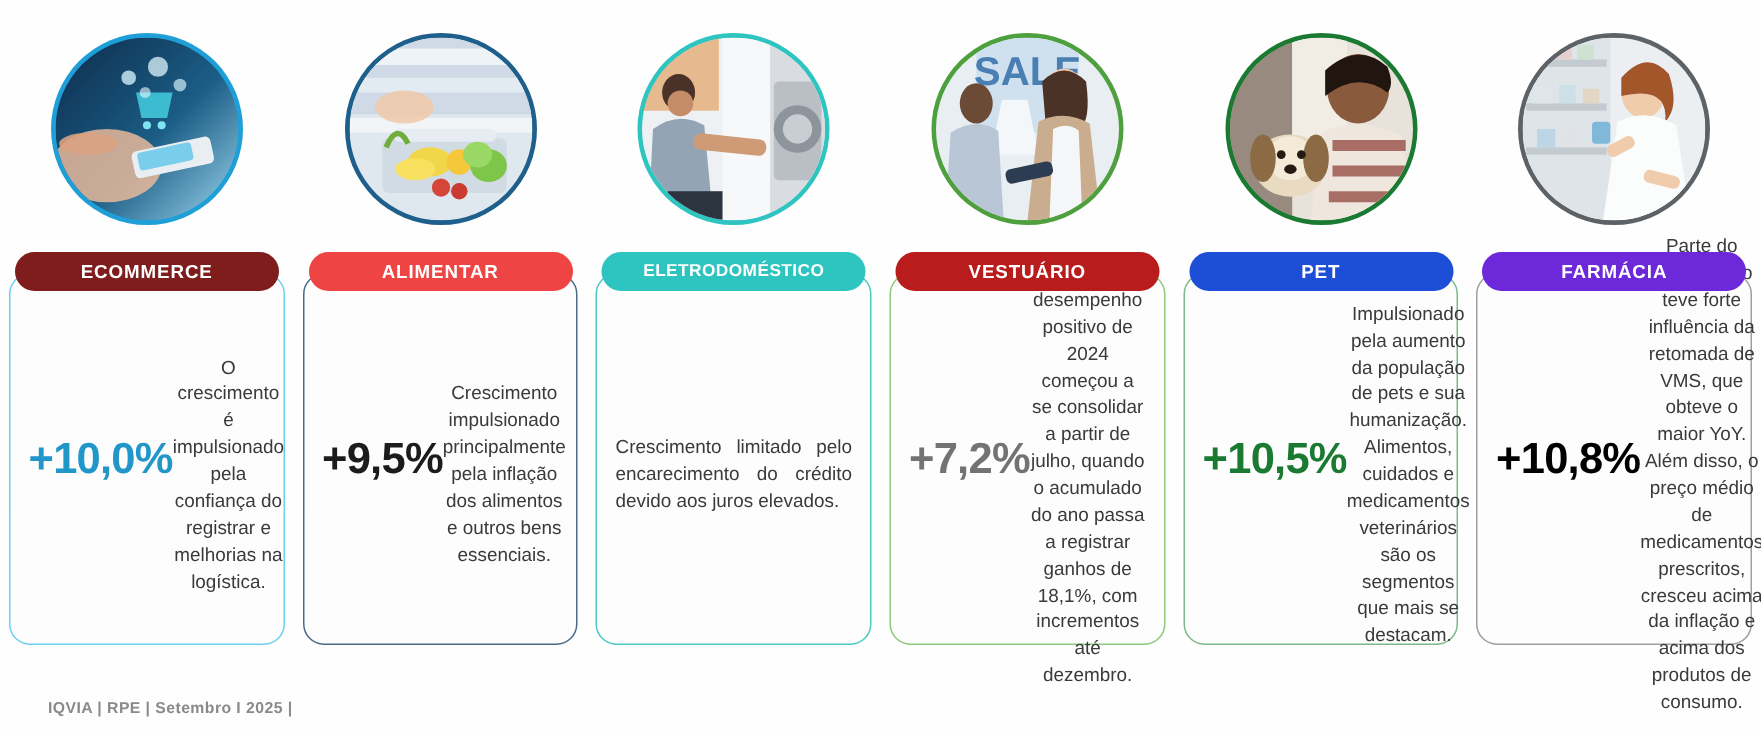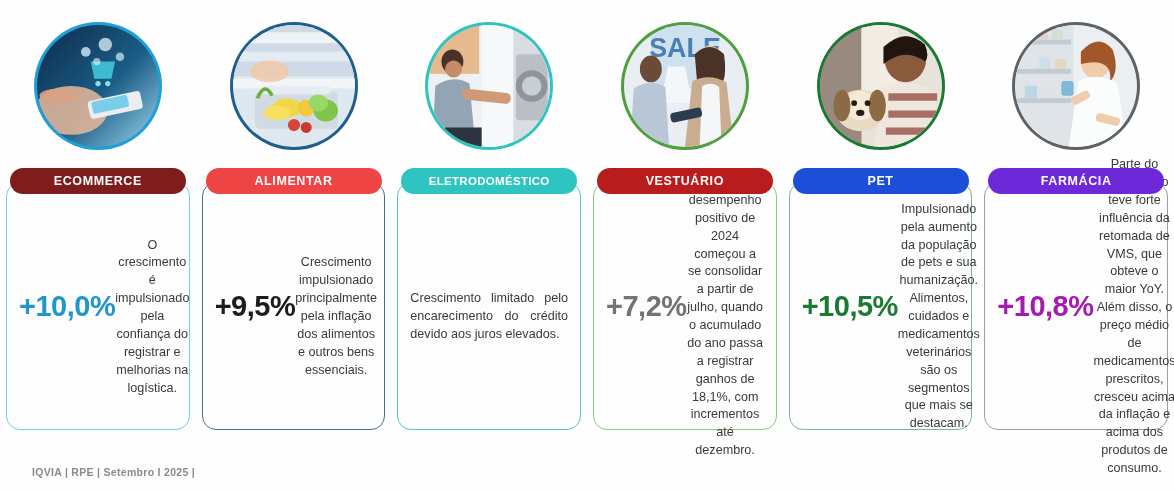--- a/index.html
+++ b/index.html
@@ -315,21 +315,21 @@
         <rect x="38" y="46" width="10" height="12" rx="2" fill="#7fb8d8"></rect>
       </svg>
       </div>
     </div>
 
     <div class="badge" style="background:#6d28d9">
       <span class="badge-label">FARMÁCIA</span>
     </div>
 
     <div class="card-inner">
-      <div class="value" style="color:#a21caf">+10,8%</div>
+      <div class="value" style="color:#000000">+10,8%</div>
       <div class="desc">Parte do crescimento teve forte influência da retomada de VMS, que obteve o maior YoY. Além disso, o preço médio de medicamentos prescritos, cresceu acima da inflação e acima dos produtos de consumo.</div>
     </div>
   </div>
     </div>
 
   <div class="footer">IQVIA | RPE | Setembro I 2025 |</div>
 
 </div>
 
 </body></html>

